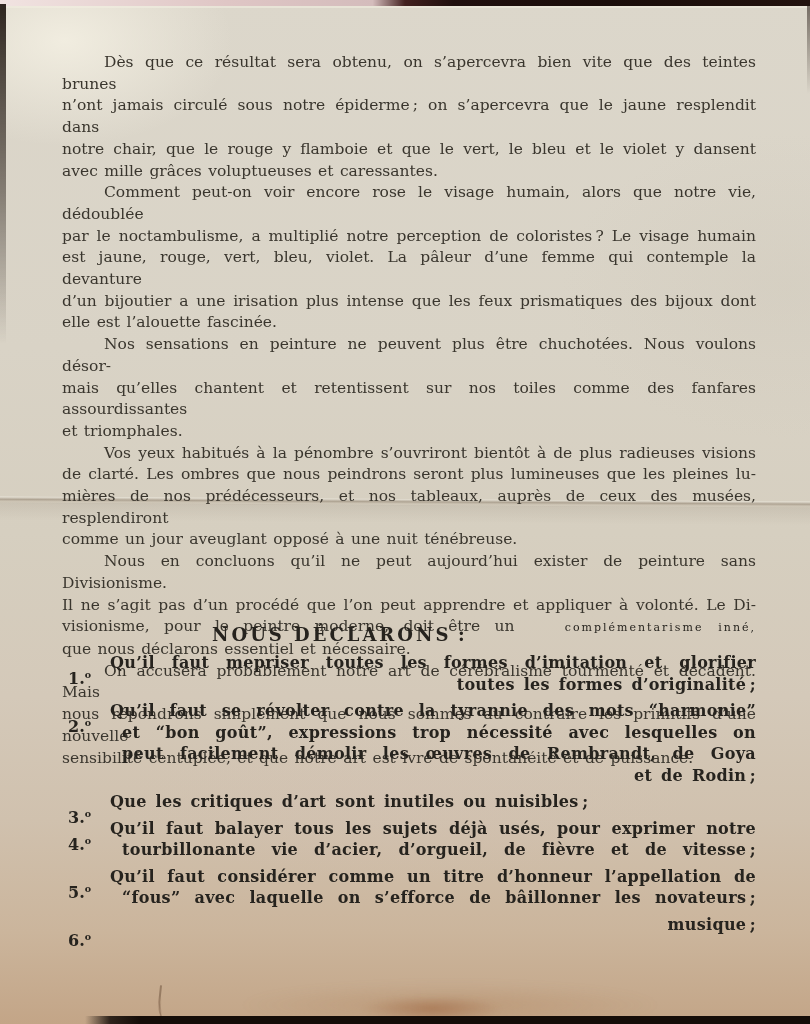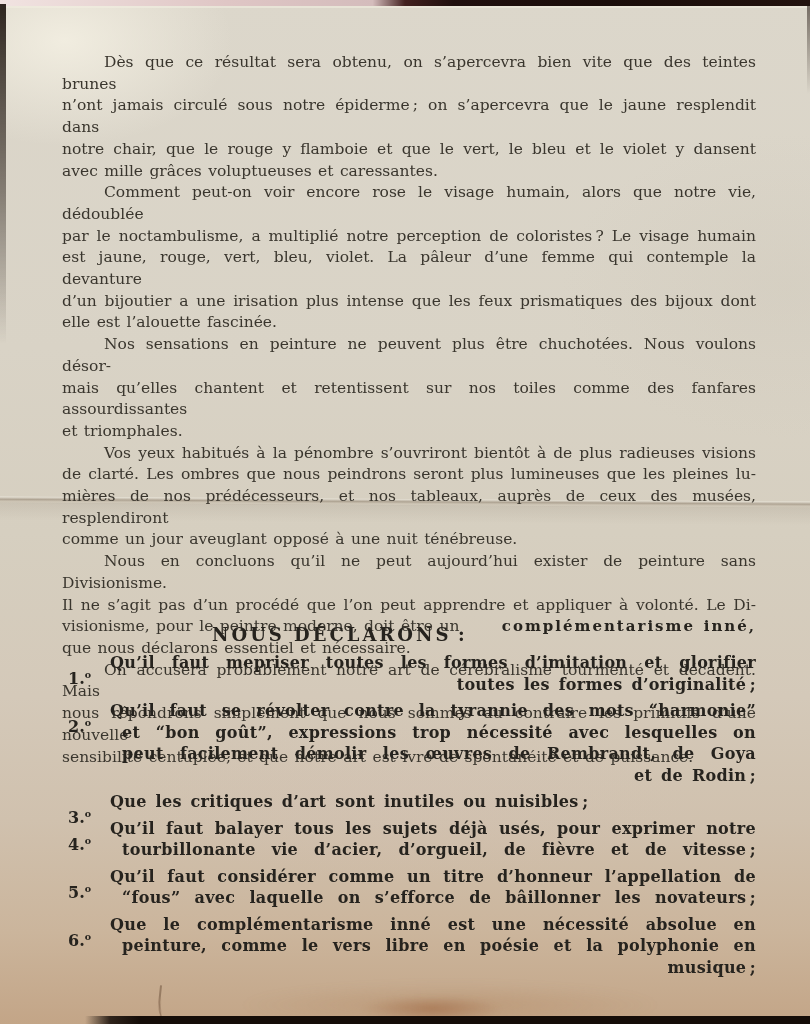--- a/index.html
+++ b/index.html
@@ -36,21 +36,21 @@
   .stain-main { position: absolute; left: 362px; top: 996px; width: 140px; height: 26px; border-radius: 50%;
     background: radial-gradient(closest-side, rgba(148,84,45,0.42), rgba(148,84,45,0)); filter: blur(2px); }
   .hair-crease { position: absolute; left: 158px; top: 986px; width: 14px; height: 38px;
     border-left: 2px solid rgba(80,52,32,0.4); border-radius: 0 0 0 70%; transform: rotate(6deg); filter: blur(0.5px); }
   
   .body-text { position: absolute; left: 62px; top: 52px; width: 694px;
     font-size: 15.5px; line-height: 21.7px; color: var(--ink, #3a362e); word-spacing: 1.5px; }
   .plines { white-space: pre-line; text-align: justify; text-align-last: justify; text-indent: 42px; }
   .pmixed { text-align: justify; text-align-last: justify; }
   .plast  { text-align: left; }
-  .bold-phrase { font-weight: 700; font-size: 15px; letter-spacing: 2px; color: var(--ink_bold, #26231e); margin-left: 36px; }
+  .bold-phrase { font-weight: 400; font-size: 11px; letter-spacing: 2px; color: var(--ink_bold, #26231e); margin-left: 36px; }
   
   .decl-heading { position: absolute; left: 200px; top: 612px; margin: 12px;
     font-size: 18px; font-weight: 700; letter-spacing: 3px; color: var(--ink_bold, #26231e); }
   .decl-list { position: absolute; left: 68px; top: 652px; width: 688px;
     font-weight: 700; font-size: 16px; line-height: 21.5px; color: var(--ink_bold, #26231e);
     letter-spacing: 0.3px; word-spacing: 3px; }
   .decl-item { position: relative; padding-left: 54px; margin-bottom: 5px; }
   .decl-num { position: absolute; left: 0; top: 12px; letter-spacing: 0; }
   .decl-num .ord { font-size: 9.5px; }
   .decl-lines { white-space: pre-line; text-align: justify; text-align-last: justify; text-indent: -12px; }
@@ -133,22 +133,20 @@
         <div class="decl-last"></div>
       </div>
       <div class="decl-item">
         <div class="decl-num"><span>5.</span><sup class="ord">o</sup></div>
         <div class="decl-lines">Qu’il faut considérer comme un titre d’honneur l’appellation de
 “fous” avec laquelle on s’efforce de bâillonner les novateurs ;</div>
         <div class="decl-last"></div>
       </div>
       <div class="decl-item">
         <div class="decl-num"><span>6.</span><sup class="ord">o</sup></div>
-        <div class="decl-lines">Que le complémentarisme inné est une nécessité absolue en
-peinture, comme le vers libre en poésie et la polyphonie en</div>
         <div class="decl-last">musique ;</div>
       </div>
     </div>
   </div>
 
   <div class="edge-top"></div>
   <div class="edge-top-highlight"></div>
   <div class="edge-left"></div>
   <div class="edge-right"></div>
   <div class="edge-bottom"></div>

